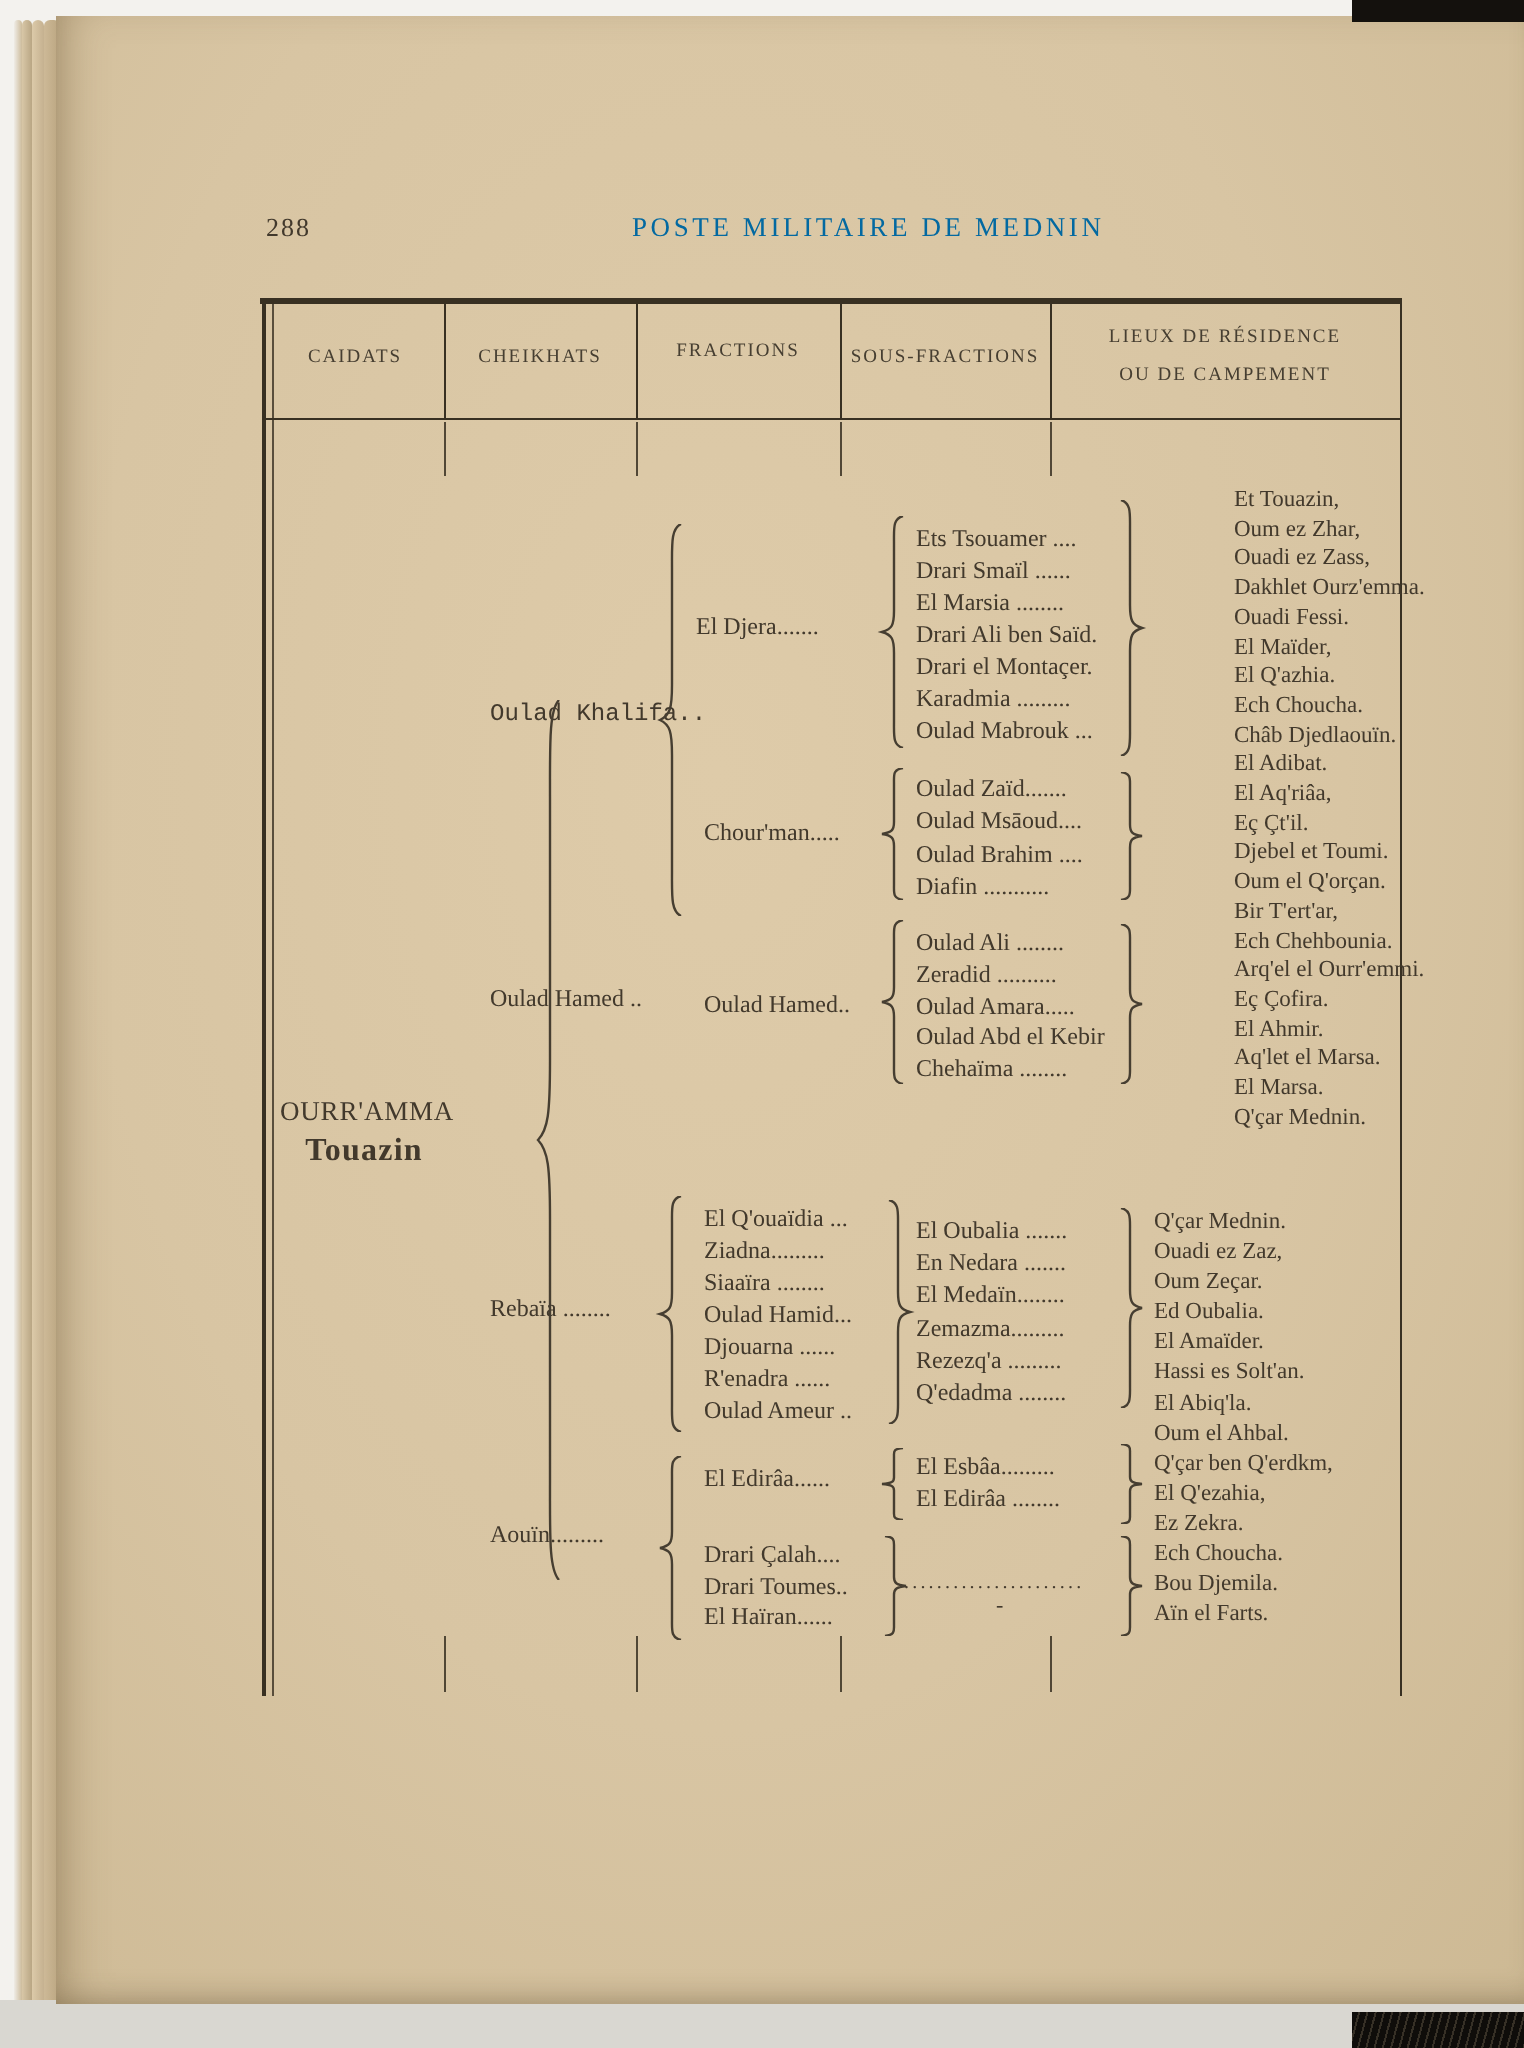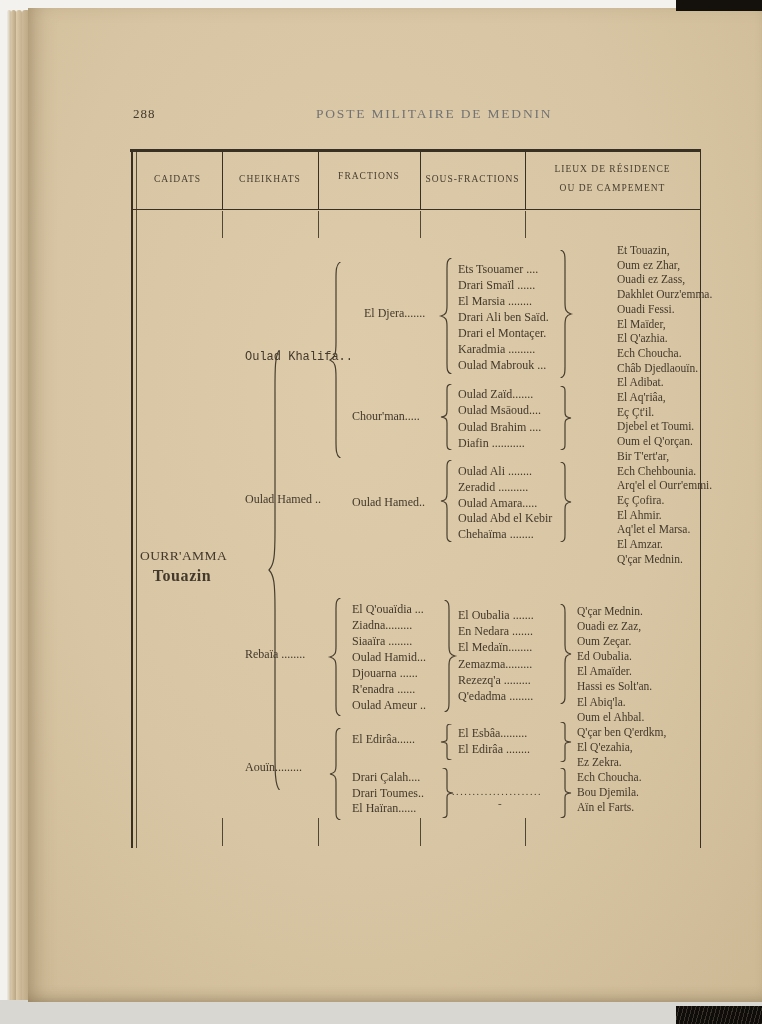--- a/index.html
+++ b/index.html
@@ -16,21 +16,21 @@
   .edge.e4{left:22px;width:8px;background:linear-gradient(90deg,#cdb997,#baa580);}
   .page{position:absolute;left:28px;top:8px;width:734px;height:994px;
         background:radial-gradient(ellipse at 45% 38%,#decba9 0%,#d8c5a3 55%,#cdb994 100%);
         box-shadow:inset 14px 0 22px -10px rgba(110,88,55,.45), inset 0 -10px 14px -8px rgba(90,75,50,.35);}
   .bar-top{position:absolute;left:676px;top:0;width:86px;height:11px;background:#14110d;}
   .bar-bottom{position:absolute;left:676px;top:1006px;width:86px;height:18px;
         background:repeating-linear-gradient(105deg,#0f0d0a 0 3px,#363026 3px 4px);}
   
   .t{position:absolute;color:#42392c;white-space:nowrap;}
   .pageno{left:133px;top:106px;font-size:13px;letter-spacing:1px;}
-  .title{left:316px;top:106px;width:234px;text-align:right;font-size:13.5px;letter-spacing:1.8px;color:#737373;}
+  .title{left:316px;top:106px;width:234px;text-align:right;font-size:13.5px;letter-spacing:1.8px;color:#0369a1;}
   .hdr{font-size:9.5px;letter-spacing:1px;text-align:center;color:#463e31;}
   .caid1{left:140px;top:548px;width:84px;text-align:center;font-size:13.5px;letter-spacing:.4px;}
   .caid2{left:140px;top:567px;width:84px;text-align:center;font-size:16px;font-weight:bold;letter-spacing:.6px;}
   .ck,.fr,.sf{font-size:12px;}
   .lx{font-size:11.5px;}
   .list div{white-space:nowrap;}
   .dash{left:498px;top:797px;font-size:11px;}
   .dots{left:452px;top:786px;font-size:10px;letter-spacing:1.6px;overflow:hidden;width:112px;}
   
   .rule{position:absolute;background:#383022;}
@@ -88,21 +88,21 @@
   <div class="t hdr" style="left:525px;top:183px;width:175px;">OU DE CAMPEMENT</div>
 
   <div class="t caid1">OURR'AMMA</div>
   <div class="t caid2">Touazin</div>
 
   <div class="t ck" style="left:245px;top:350px;font-family:Liberation Mono, monospace;">Oulad Khalifa..</div>
   <div class="t ck" style="left:245px;top:492px;">Oulad Hamed ..</div>
   <div class="t ck" style="left:245px;top:647px;font-family:Liberation Serif, serif;">Rebaïa ........</div>
   <div class="t ck" style="left:245px;top:760px;">Aouïn.........</div>
 
-  <div class="t fr" style="left:364px;top:306px;">El Djera.......</div>
+  <div class="t fr" style="left:348px;top:306px;">El Djera.......</div>
   <div class="t fr" style="left:352px;top:409px;">Chour'man.....</div>
   <div class="t fr" style="left:352px;top:495px;">Oulad  Hamed..</div>
   <div class="t fr list" style="left:352px;top:601px;line-height:16px;">
       <div>El Q'ouaïdia ...</div>
       <div>Ziadna.........</div>
       <div>Siaaïra ........</div>
       <div>Oulad Hamid...</div>
       <div>Djouarna ......</div>
       <div>R'enadra ......</div>
       <div>Oulad Ameur ..</div>
@@ -165,21 +165,21 @@
       <div>El Aq'riâa,</div>
       <div>Eç Çt'il.</div>
       <div>Djebel et Toumi.</div>
       <div>Oum el Q'orçan.</div>
       <div>Bir T'ert'ar,</div>
       <div>Ech Chehbounia.</div>
       <div>Arq'el el Ourr'emmi.</div>
       <div>Eç Çofira.</div>
       <div>El Ahmir.</div>
       <div>Aq'let el Marsa.</div>
-      <div>El Amzar.</div>
+      <div>El Marsa.</div>
       <div>Q'çar Mednin.</div>
     </div>
   <div class="t lx list" style="left:577px;top:604px;line-height:15.1px;">
       <div>Q'çar Mednin.</div>
       <div>Ouadi ez Zaz,</div>
       <div>Oum Zeçar.</div>
       <div>Ed Oubalia.</div>
       <div>El Amaïder.</div>
       <div>Hassi es Solt'an.</div>
       <div>El Abiq'la.</div>

